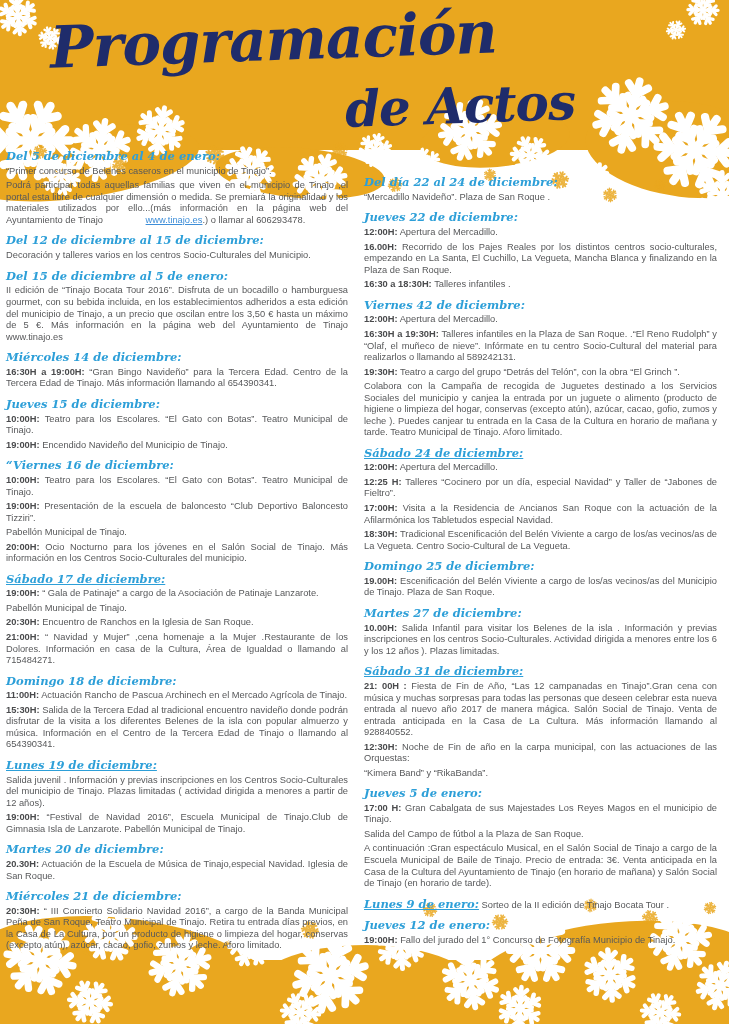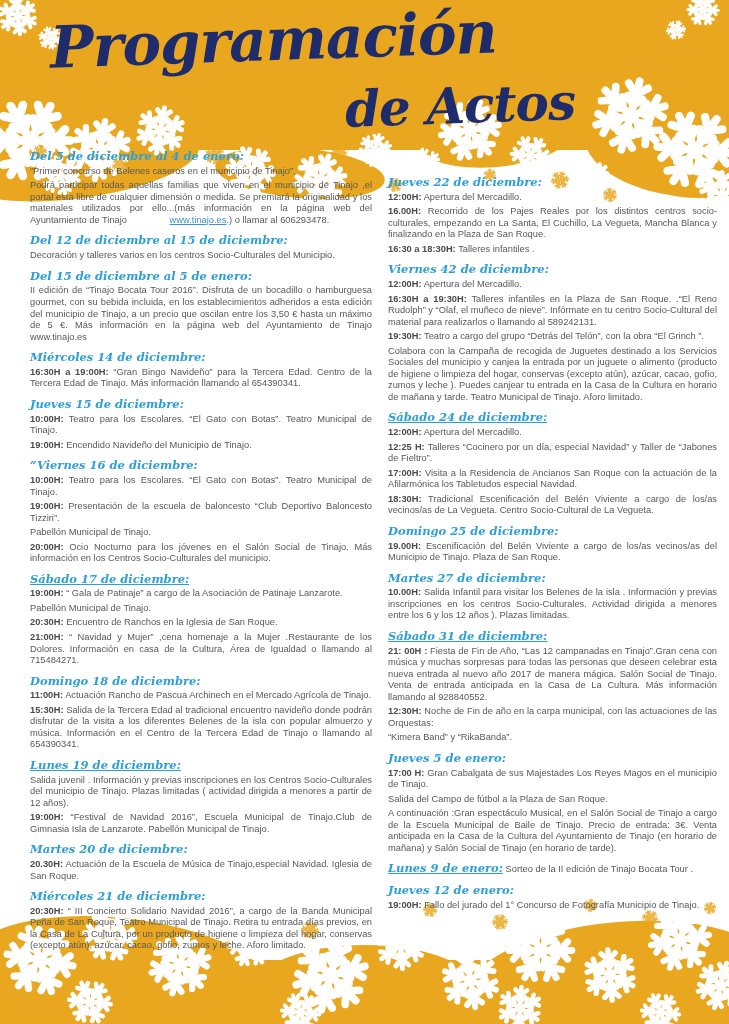--- a/index.html
+++ b/index.html
@@ -16,21 +16,21 @@
   .title{position:absolute;font-family:"DejaVu Serif",serif;font-style:italic;font-weight:bold;
          color:#1F2C6B;z-index:4;letter-spacing:-1px;}
   .title.l1{left:50px;top:6px;font-size:58px;transform:rotate(-2deg);}
   .title.l2{left:345px;top:76px;font-size:50px;transform:rotate(-2deg);}
 
   .fl{position:absolute;z-index:2;pointer-events:none;}
   .fl.white{color:#ffffff;}
   .fl.gold{color:#E9A71F;}
 
   
-  .content{position:absolute;left:30px;right:12px;top:150px;display:flex;gap:16px;z-index:5;}
+  .content{position:absolute;left:6px;right:12px;top:150px;display:flex;gap:16px;z-index:5;}
   .col{flex:0 0 342px;color:#57585A;font-size:9.3px;line-height:1.24;text-align:justify;}
   .col-right{flex:1;margin-top:26px;}
   .section{margin-bottom:8px;}
   .heading{font-family:"DejaVu Serif",serif;font-style:italic;font-weight:bold;color:#2D9FD8;
            font-size:11.5px;line-height:1.2;margin:7px 0 2px;text-align:left;}
   .section:first-child .heading{margin-top:0;}
   .heading.u{text-decoration:underline;}
   .heading.inline{display:inline;margin:0;}
   .para{margin:0 0 3px;}
   .time{color:#4A4B4D;font-weight:bold;}
@@ -127,20 +127,24 @@
     <h3 class="heading">Martes 20 de diciembre:</h3>
   <p class="para"><strong class="time">20.30H:</strong> <span>Actuación de la Escuela de Música de Tinajo,especial Navidad. Iglesia de San Roque.</span></p>
         </div>
         <div class="section">
     <h3 class="heading">Miércoles 21 de diciembre:</h3>
   <p class="para"><strong class="time">20:30H:</strong> <span>“ III Concierto Solidario Navidad 2016”, a cargo de la Banda Municipal Peña de San Roque, Teatro Municipal de Tinajo. Retira tu entrada días previos, en la Casa de La Cultura, por un  producto de higiene o limpieza del hogar, conservas (excepto atún), azúcar, cacao, gofio, zumos y leche. Aforo  limitado.</span></p>
         </div>
       </div>
     <div class="col col-right" id="col-right">
         <div class="section">
+    <h3 class="heading">Del día 22 al  24  de diciembre:</h3>
+  <p class="para"><span>“Mercadillo Navideño”. Plaza de San Roque .</span></p>
+        </div>
+        <div class="section">
     <h3 class="heading">Jueves  22 de diciembre:</h3>
   <p class="para"><strong class="time">12:00H:</strong> <span>Apertura del Mercadillo.</span></p>
           <p class="para"><strong class="time">16.00H:</strong> <span>Recorrido de los Pajes Reales por los distintos centros socio-culturales, empezando en La Santa, El Cuchillo, La Vegueta, Mancha Blanca y finalizando en la Plaza de San Roque.</span></p>
           <p class="para"><strong class="time">16:30 a 18:30H:</strong> <span>Talleres infantiles .</span></p>
         </div>
         <div class="section">
     <h3 class="heading">Viernes 42 de diciembre:</h3>
   <p class="para"><strong class="time">12:00H:</strong> <span>Apertura del Mercadillo.</span></p>
           <p class="para"><strong class="time">16:30H a 19:30H:</strong> <span>Talleres infantiles en la Plaza de San Roque. .“El Reno Rudolph” y “Olaf, el muñeco de nieve”. Infórmate en tu centro Socio-Cultural del material para realizarlos o llamando al 589242131.</span></p>
           <p class="para"><strong class="time">19:30H:</strong> <span>Teatro a cargo del grupo “Detrás del Telón”, con la obra “El Grinch ”.</span></p>

